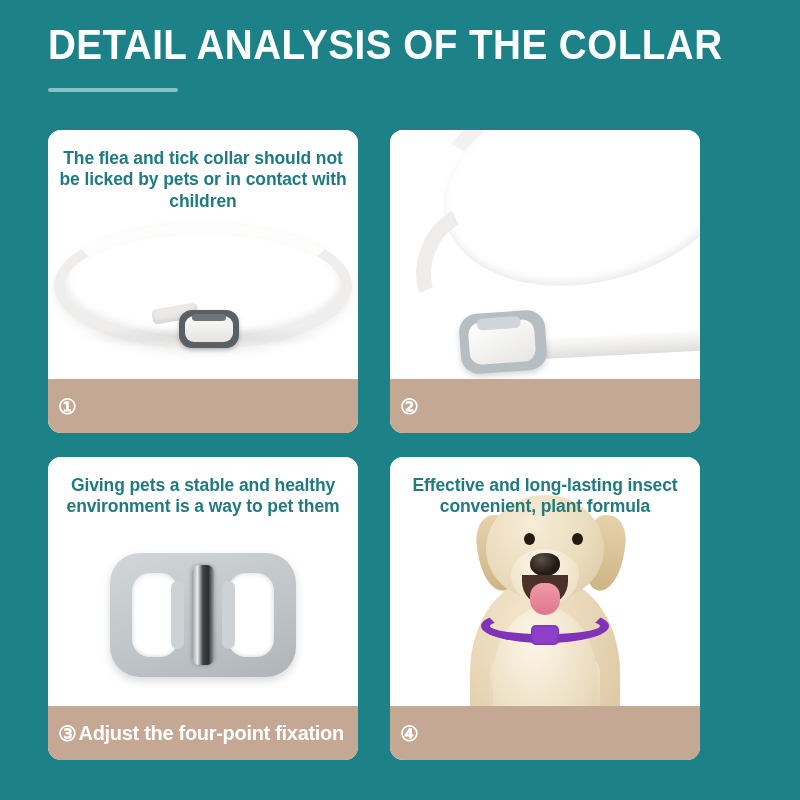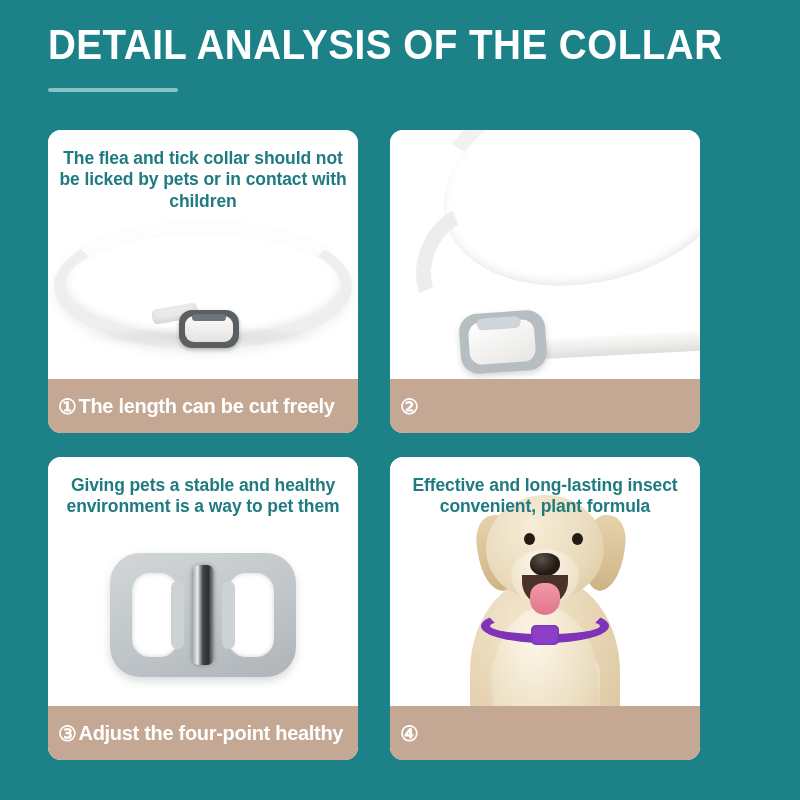--- a/index.html
+++ b/index.html
@@ -434,21 +434,20 @@
             <div class="loop-ellipse"></div>
             <div class="loop-shade"></div>
             <div class="strap-tail"></div>
             <div class="buckle1"></div>
           </div>
         </div>
         <div class="card-caption">The flea and tick collar should not be licked by pets or in contact with children</div>
       </div>
       <div class="card-footer">
         <span class="num">①</span>
-        <span>The length can be cut freely</span>
       </div>
     </div>
 
     <div class="card">
       <div class="card-body">
         <div class="photo">
           <div class="c2-strap-top"></div>
           <div class="c2-strap-down"></div>
           <div class="c2-strap-right"></div>
           <div class="c2-buckle"></div>
@@ -466,21 +465,21 @@
             <div class="b3-body"></div>
             <div class="b3-slot left"></div>
             <div class="b3-slot right"></div>
             <div class="b3-bar"></div>
           </div>
         </div>
         <div class="card-caption">Giving pets a stable and healthy environment is a way to pet them</div>
       </div>
       <div class="card-footer">
         <span class="num">③</span>
-        <span>Adjust the four-point healthy</span>
+        <span>Adjust the four-point fixation</span>
       </div>
     </div>
 
     <div class="card">
       <div class="card-body">
         <div class="dog-scene">
           <div class="dog dog-body"></div>
           <div class="dog-leg-l"></div>
           <div class="dog-leg-r"></div>
           <div class="dog dog-chest"></div>

